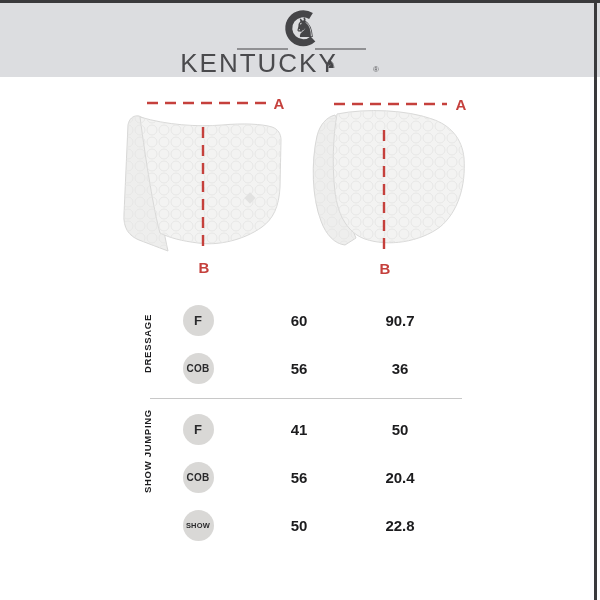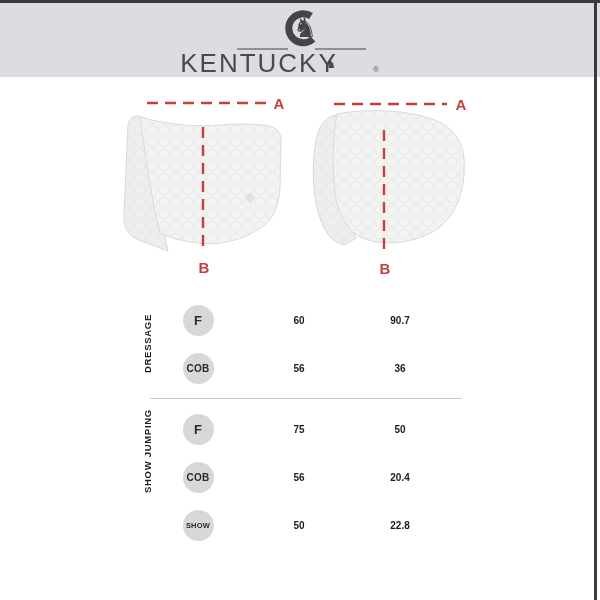--- a/index.html
+++ b/index.html
@@ -46,21 +46,21 @@
   .vlabel { grid-column:1; writing-mode:vertical-rl; transform:rotate(180deg);
             font-size:9.5px; font-weight:700; letter-spacing:0.7px; text-align:center;
             color:#1d1d1f; white-space:nowrap; justify-self:center; }
   .vlabel.span2 { grid-row:1 / span 2; height:96px; }
   .vlabel.span3 { grid-row:1 / span 3; height:92px; align-self:start; }
   .badge { width:31px; height:31px; border-radius:50%; background:#d9d8d6; color:#2a2a2c;
            display:flex; align-items:center; justify-content:center; font-weight:700; }
   .badge.sz-f    { font-size:13px; }
   .badge.sz-cob  { font-size:10px; letter-spacing:0.3px; }
   .badge.sz-pony { font-size:7.5px; letter-spacing:0.2px; }
-  .val { font-size:10px; font-weight:700; }
+  .val { font-size:15px; font-weight:700; }
   .divider { height:1px; width:312px; margin:6px 0 6px 14px; background:#c8c8c8; }
 </style>
 </head>
 <body>
 
 <div class="stage">
 
   <div class="header-band">
     <svg class="emblem" width="40" height="42" viewBox="0 0 40 42">
       <path d="M31 9 A14.5 14.5 0 1 0 33 32" fill="none" stroke="#454548" stroke-width="7"></path>
@@ -128,21 +128,21 @@
       <div class="badge sz-cob">COB</div>
       <div class="val">56</div>
       <div class="val">36</div>
     </div>
 
     <div class="divider"></div>
 
     <div class="tgrid tsection">
       <div class="vlabel span3">SHOW JUMPING</div>
       <div class="badge sz-f">F</div>
-      <div class="val">75</div>
+      <div class="val">41</div>
       <div class="val">50</div>
       <div class="badge sz-cob">COB</div>
       <div class="val">56</div>
       <div class="val">20.4</div>
       <div class="badge sz-pony">SHOW</div>
       <div class="val">50</div>
       <div class="val">22.8</div>
     </div>
   </div>
 

